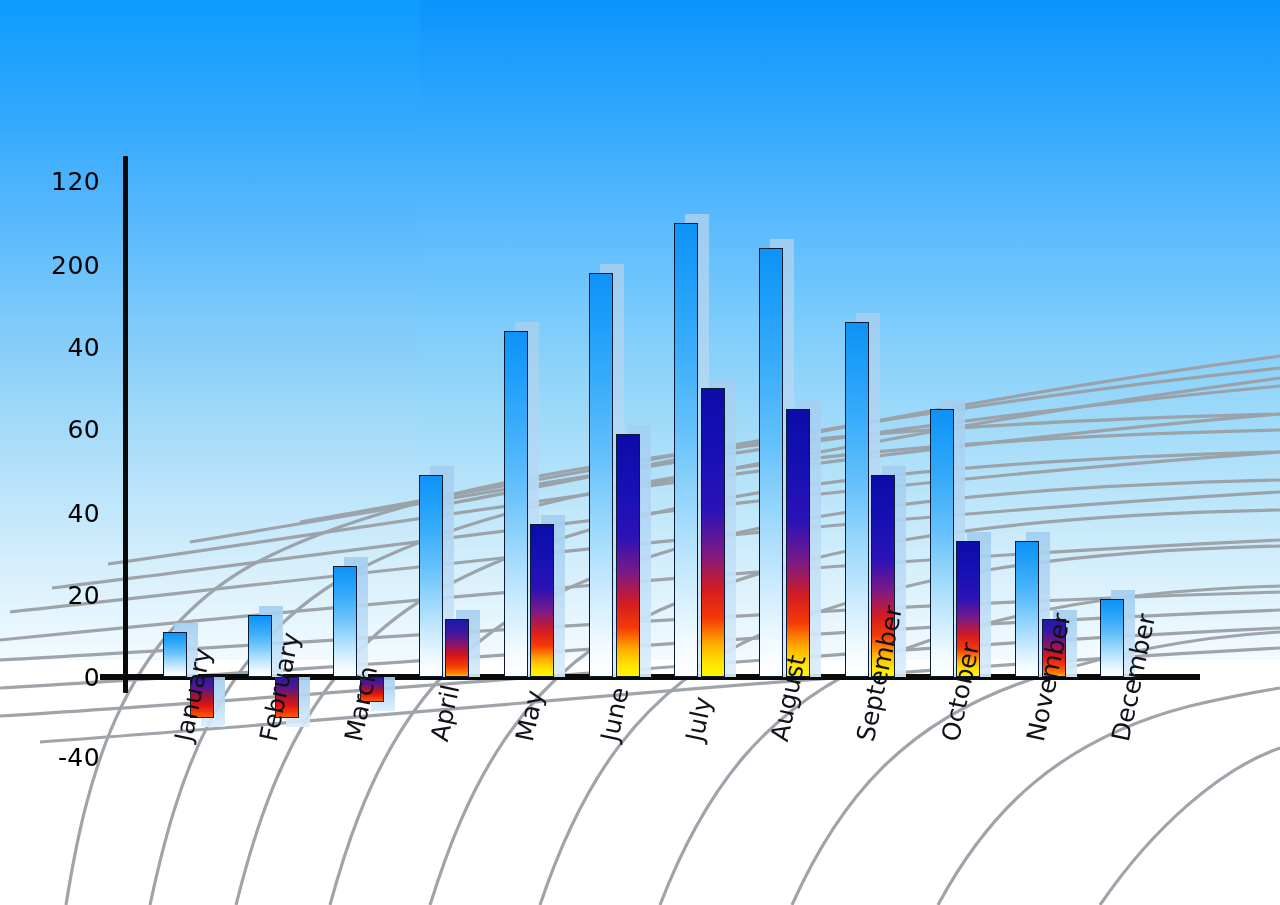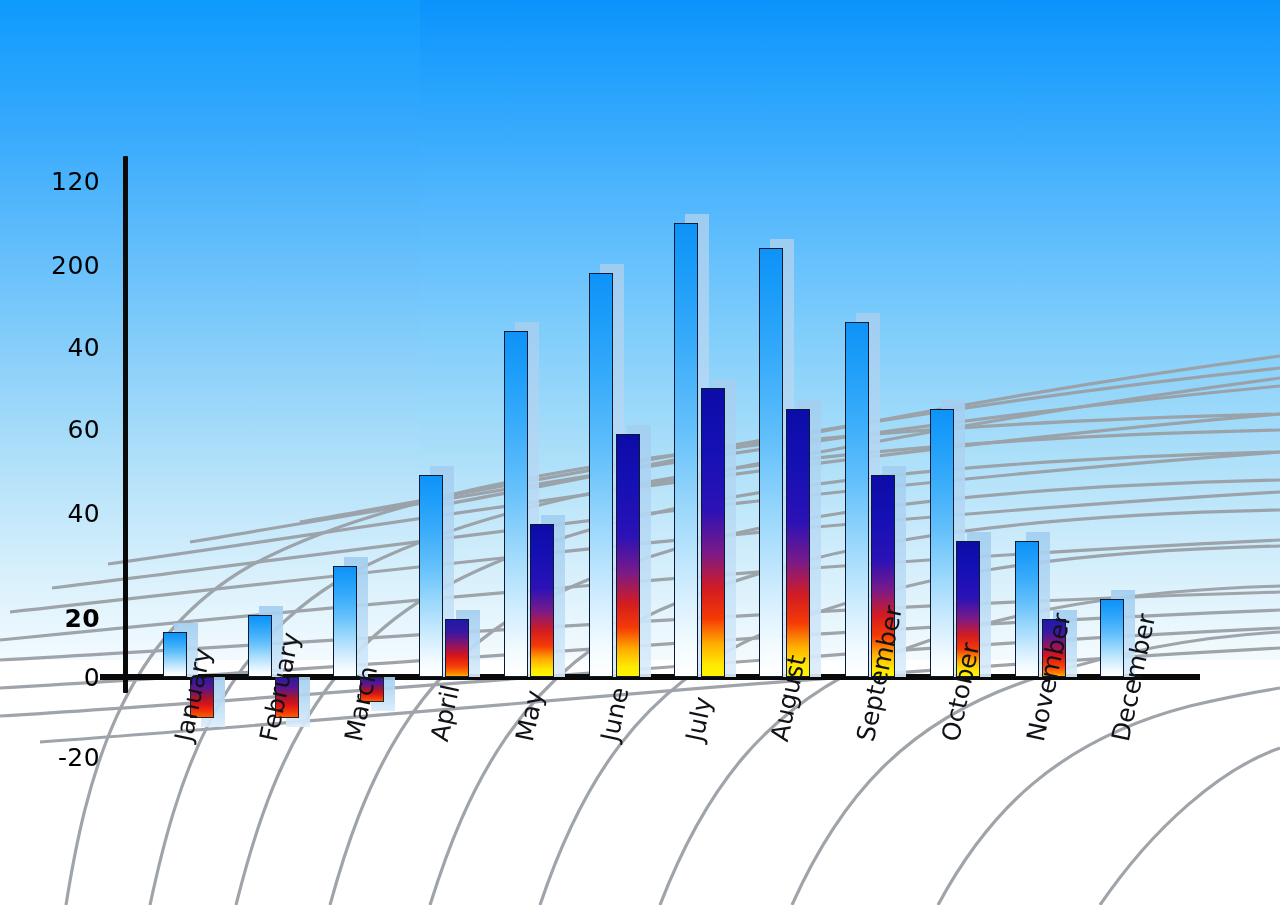--- a/index.html
+++ b/index.html
@@ -145,23 +145,23 @@
   <div class="plot">
     <div class="yaxis"></div>
     <div class="xaxis"></div>
 
     <div class="ytick-wrap">
       <div class="ytick-label" style="top:181px;">120</div>
       <div class="ytick-label" style="top:265px;">200</div>
       <div class="ytick-label" style="top:347px;">40</div>
       <div class="ytick-label" style="top:429px;">60</div>
       <div class="ytick-label" style="top:513px;">40</div>
-      <div class="ytick-label" style="top:618px;font-weight:bold;">20</div>
+      <div class="ytick-label" style="top:595px;">20</div>
       <div class="ytick-label" style="top:677px;">0</div>
-      <div class="ytick-label" style="top:757px;">-20</div>
+      <div class="ytick-label" style="top:757px;">-40</div>
     </div>
   </div>
 
   <div class="plot" id="bars-layer">
       <div class="bar-shadow" style="left: 174px; top: 622.625px; width: 24px; height: 54.375px; position: absolute;"></div>
       <div class="bar-body fill-blue" title="January: 11" style="position: absolute; left: 163px; top: 631.625px; width: 24px; height: 45.375px;"></div>
       <div class="bar-shadow" style="left: 200.5px; top: 677px; width: 24px; height: 50.25px; position: absolute;"></div>
       <div class="bar-body fill-fire-neg neg" title="January: -10" style="position: absolute; left: 189.5px; top: 677px; width: 24px; height: 41.25px;"></div>
       <div class="bar-shadow" style="left: 259.2px; top: 606.125px; width: 24px; height: 70.875px; position: absolute;"></div>
       <div class="bar-body fill-blue" title="February: 15" style="position: absolute; left: 248.2px; top: 615.125px; width: 24px; height: 61.875px;"></div>

